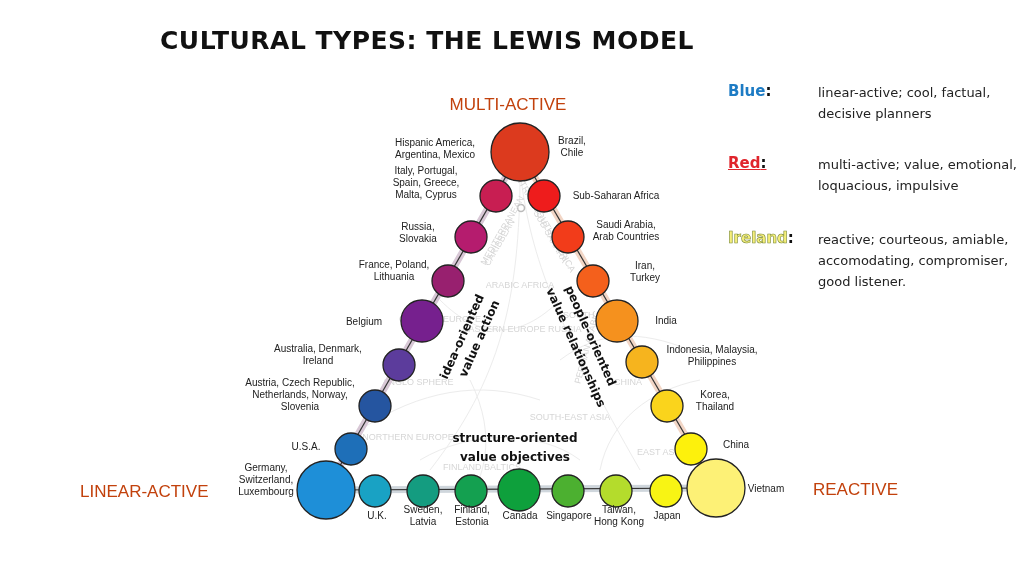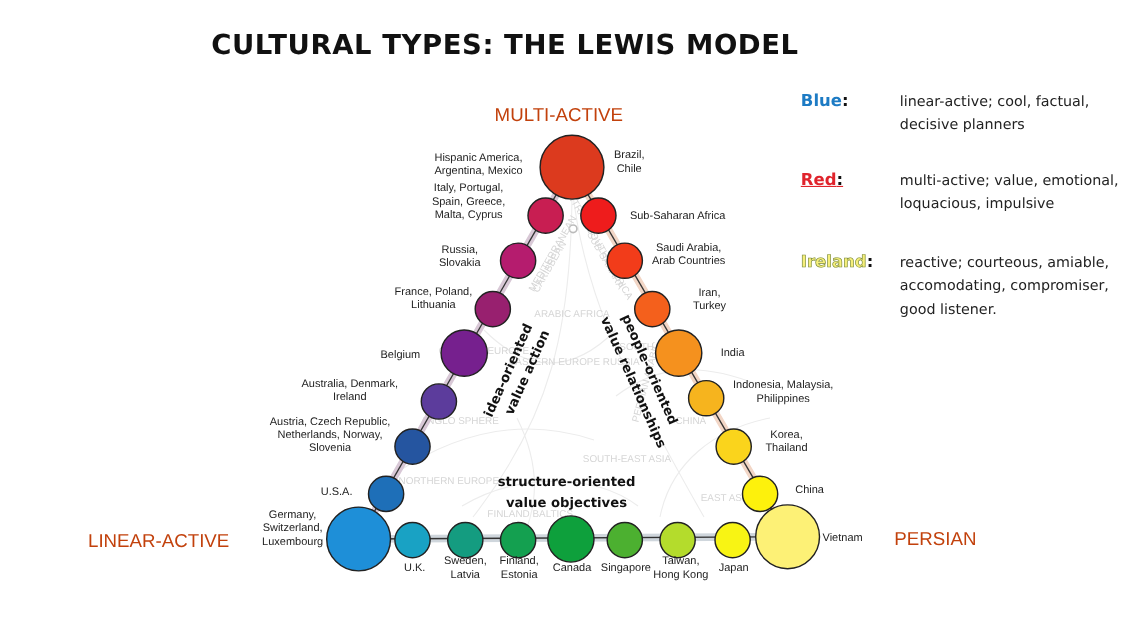--- a/index.html
+++ b/index.html
@@ -1,17 +1,17 @@
 <!DOCTYPE html>
 <html><head>
   <meta charset="utf-8">
   <style>
     html, body { margin:0; padding:0; background:#ffffff; }
     body { width:1024px; height:576px; position:relative; overflow:hidden; font-family:"Liberation Sans", sans-serif; }
-    .title { position:absolute; left:0; width:854px; top:26px; text-align:center; font-family:"DejaVu Sans", sans-serif; font-weight:bold; font-size:25px; letter-spacing:0.5px; color:#111;padding-left:32px; }
+    .title { position:absolute; left:0; width:854px; top:26px; text-align:center; font-family:"DejaVu Sans", sans-serif; font-weight:bold; font-size:25px; letter-spacing:0.5px; color:#111; }
     .corner { position:absolute; font-family:"Liberation Sans", sans-serif; font-size:17px; color:#c2410c; }
     #corner-top { left:448px; top:95px; width:120px; text-align:center; }
     #corner-left { left:80px; top:482px; }
     #corner-right { left:813px; top:480px; }
     svg#diagram { position:absolute; left:0; top:0; }
     .node-label { font-family:"Liberation Sans", sans-serif; font-size:10px; fill:#222; }
     .axis-label { font-family:"DejaVu Sans", sans-serif; font-weight:bold; font-size:12px; fill:#111; }
     .region-label { font-family:"Liberation Sans", sans-serif; font-size:9px; fill:#d6d6d6; }
     .legend { position:absolute; left:728px; font-family:"DejaVu Sans", sans-serif; font-size:13px; color:#222; }
     .legend-row { position:absolute; left:0; width:300px; }
@@ -23,21 +23,21 @@
     .colon { color:#111; -webkit-text-stroke:0; }
     .footer { position:absolute; left:0; width:1024px; top:542px; text-align:center; font-family:"DejaVu Sans", sans-serif; font-size:12px; color:#ec4899;margin-top:45px; }
   </style>
 </head>
 <body>
 
 <div class="title">CULTURAL TYPES: THE LEWIS MODEL</div>
 
 <div class="corner" id="corner-top">MULTI-ACTIVE</div>
 <div class="corner" id="corner-left">LINEAR-ACTIVE</div>
-<div class="corner" id="corner-right">PERSIAN</div>
+<div class="corner" id="corner-right">REACTIVE</div>
 
 <svg id="diagram" width="1024" height="576">
   <g id="bg-lines">
       <path d="M520,170 C 520,300 500,380 430,470" fill="none" stroke="#ececec" stroke-width="1"></path>
       <path d="M520,170 C 530,260 560,330 640,470" fill="none" stroke="#ececec" stroke-width="1"></path>
       <path d="M440,300 C 480,340 520,340 560,300" fill="none" stroke="#ececec" stroke-width="1"></path>
       <path d="M360,430 C 420,390 480,380 540,400" fill="none" stroke="#ececec" stroke-width="1"></path>
       <path d="M560,360 C 600,330 640,330 690,350" fill="none" stroke="#ececec" stroke-width="1"></path>
       <path d="M420,460 C 470,430 540,430 580,460" fill="none" stroke="#ececec" stroke-width="1"></path>
       <path d="M600,470 C 610,420 650,390 700,380" fill="none" stroke="#ececec" stroke-width="1"></path>

